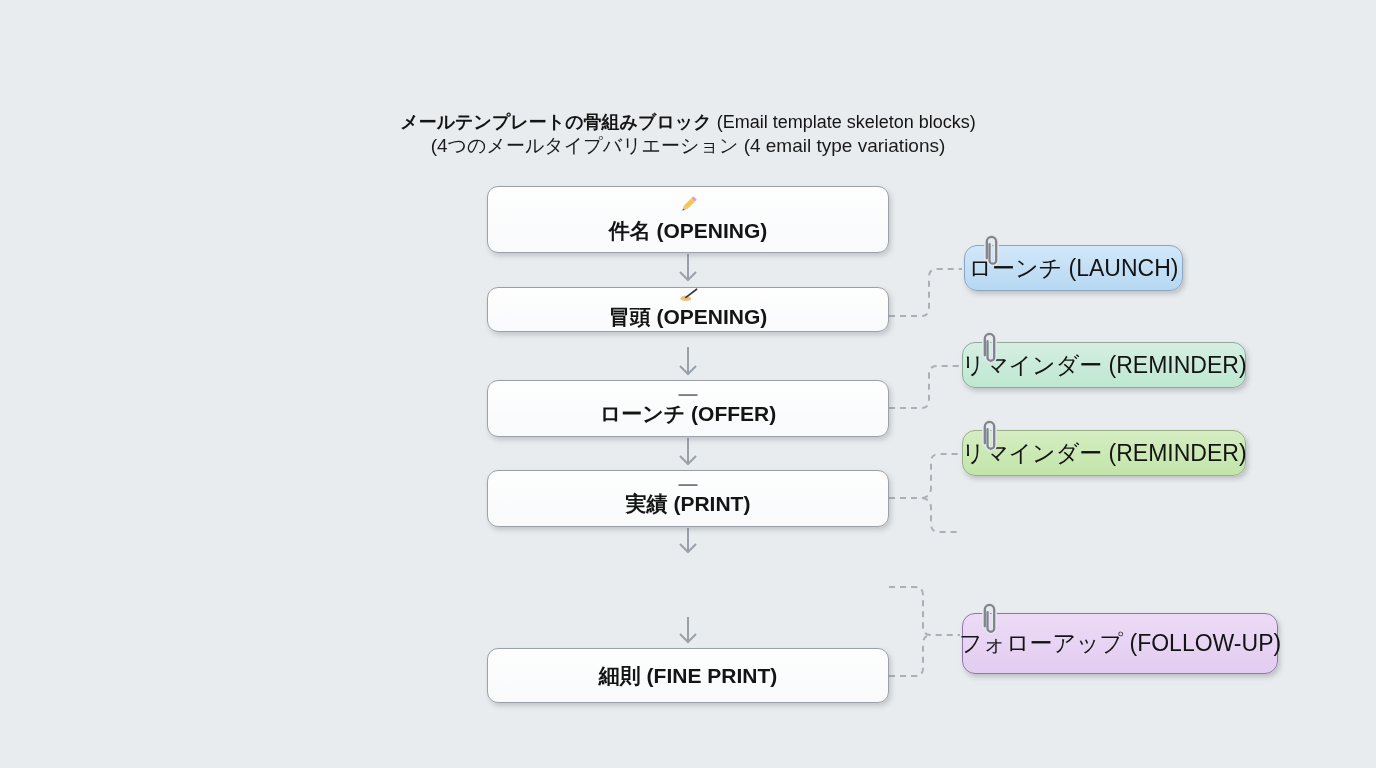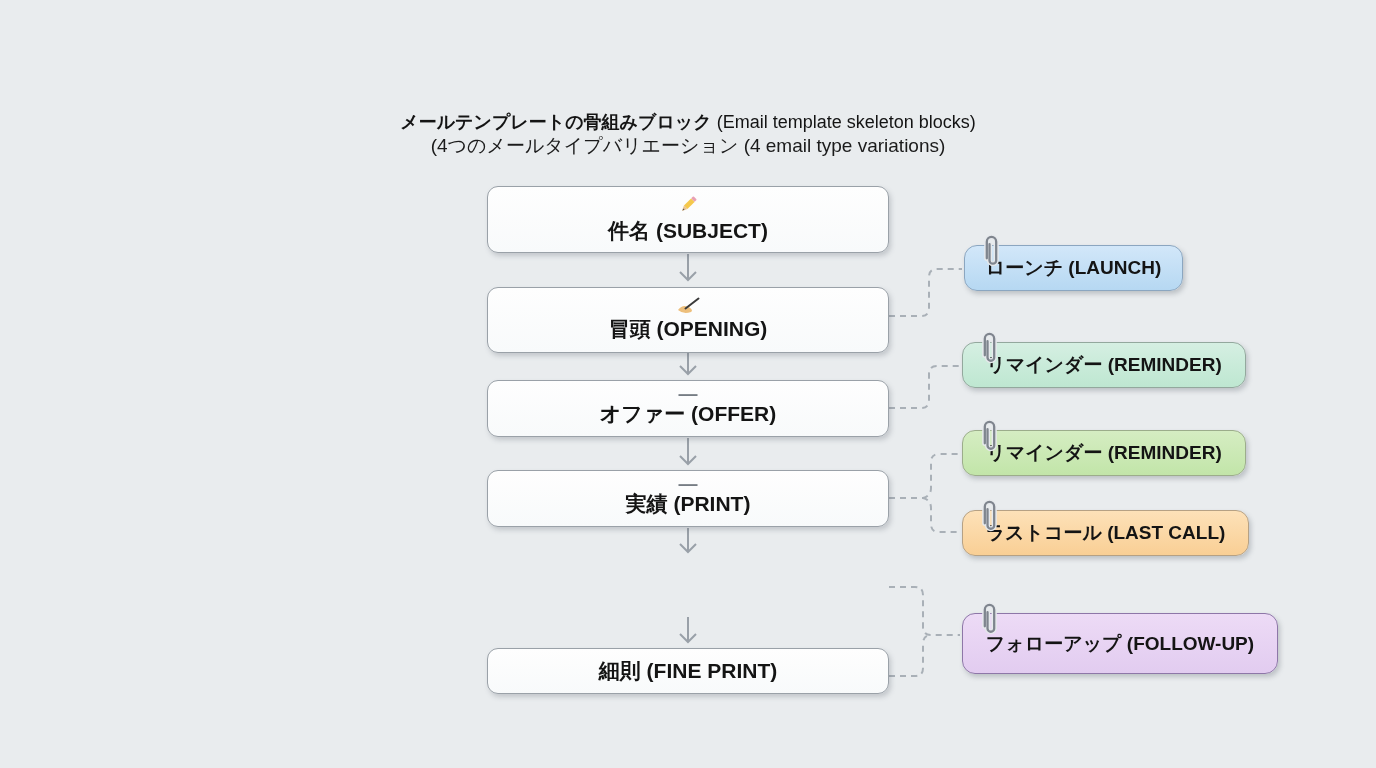--- a/index.html
+++ b/index.html
@@ -20,40 +20,40 @@
   
   .fnode{
     position:absolute;left:487px;width:402px;box-sizing:border-box;
     background:linear-gradient(180deg,#fefefe,#f8fafb);
     border:1.5px solid #9aa1a8;border-radius:11px;
     box-shadow:2px 3px 5px rgba(96,105,115,.28);
     display:flex;flex-direction:column;align-items:center;justify-content:center;
     gap:1px;
   }
   .fb1{top:186px;height:67px}
-  .fb2{top:287px;height:66px}
+  .fb2{top:287px;height:45px}
   .fb3{top:380px;height:57px}
   .fb4{top:470px;height:57px}
   .fb5{top:558px;height:58px}
-  .fb6{top:648px;height:46px}
+  .fb6{top:648px;height:55px}
   .flabel{font-size:21px;font-weight:700;white-space:nowrap;}
   .marker{font-size:19px;font-weight:700;color:#767d84;line-height:.55;}
   .emoji-svg{display:block;}
   
   .vnode{
     position:absolute;box-sizing:border-box;border:1.5px solid #9aa1a8;border-radius:13px;
     box-shadow:2px 3px 5px rgba(96,105,115,.33);
     display:flex;align-items:center;justify-content:center;
   }
   .vb1{left:964px;top:245px;width:219px;height:46px;background:linear-gradient(180deg,#d2e7f9,#b6d8f2);border-color:#8ba6c0}
   .vb2{left:962px;top:342px;width:284px;height:46px;background:linear-gradient(180deg,#d5efe2,#bee7d1);border-color:#93a89d}
   .vb3{left:962px;top:430px;width:284px;height:46px;background:linear-gradient(180deg,#d5edc2,#c2e5a9);border-color:#9cad8b}
   .vb4{left:962px;top:510px;width:287px;height:46px;background:linear-gradient(180deg,#fde1b8,#f9cf95);border-color:#b6a184}
   .vb5{left:962px;top:613px;width:316px;height:61px;background:linear-gradient(180deg,#eddbf6,#e2ccf0);border-color:#8e77a8}
-  .vlabel{font-size:19px;font-weight:700;white-space:nowrap;}
+  .vlabel{font-size:23px;font-weight:400;white-space:nowrap;}
   .clip{position:absolute;top:-14px;left:14px;width:25px;height:37px;}
   
   .overlay{position:absolute;left:0;top:0;width:1376px;height:768px;pointer-events:none;}
 </style>
 </head>
 <body>
 
 <div class="stage">
 
   <div class="hdr">
@@ -83,34 +83,34 @@
 
   <div class="fnode fb1">
     <svg class="emoji-svg" width="22" height="22" viewBox="0 0 24 24">
       <g transform="rotate(45 12 12)">
         <rect x="9.3" y="1" width="5.4" height="3.6" rx="1" fill="#e8a0b4"></rect>
         <rect x="9.3" y="4.6" width="5.4" height="11" fill="#f5c84c"></rect>
         <polygon points="9.3,15.6 14.7,15.6 12,21.2" fill="#e9c28f"></polygon>
         <polygon points="11,18.3 13,18.3 12,20.6" fill="#585858"></polygon>
       </g>
     </svg>
-    <div class="flabel">件名 (SUBJECT)</div>
+    <div class="flabel">件名 (OPENING)</div>
   </div>
 
   <div class="fnode fb2">
     <svg class="emoji-svg" width="26" height="17" viewBox="0 0 26 17">
       <path d="M3 13 Q8 6.5 14.5 10.5 Q18.5 13 16 15 Q8 17.5 3 13 Z" fill="#edbf7c"></path>
       <path d="M23.5 1.5 L10.5 11.5" stroke="#3a3a3a" stroke-width="2" stroke-linecap="round" fill="none"></path>
     </svg>
     <div class="flabel">冒頭 (OPENING)</div>
   </div>
 
   <div class="fnode fb3">
     <div class="marker">—</div>
-    <div class="flabel">オファー (OFFER)</div>
+    <div class="flabel">ローンチ (OFFER)</div>
   </div>
 
   <div class="fnode fb4">
     <div class="marker">—</div>
     <div class="flabel">実績 (PRINT)</div>
   </div>
 
 
   <div class="fnode fb6">
     <div class="flabel">細則 (FINE PRINT)</div>
@@ -133,27 +133,20 @@
   </div>
 
   <div class="vnode vb3">
     <svg class="clip" viewBox="0 0 24 34">
       <path d="M7.5 24.5 V8.5 a4.5 4.5 0 0 1 9 0 V26.5 a3.2 3.2 0 0 1 -6.4 0 V11" fill="none" stroke="#e6e9ec" stroke-width="5" stroke-linecap="round"></path>
       <path d="M7.5 24.5 V8.5 a4.5 4.5 0 0 1 9 0 V26.5 a3.2 3.2 0 0 1 -6.4 0 V11" fill="none" stroke="#7f858e" stroke-width="2.2" stroke-linecap="round"></path>
     </svg>
     <div class="vlabel">リマインダー (REMINDER)</div>
   </div>
 
-  <div class="vnode vb4">
-    <svg class="clip" viewBox="0 0 24 34">
-      <path d="M7.5 24.5 V8.5 a4.5 4.5 0 0 1 9 0 V26.5 a3.2 3.2 0 0 1 -6.4 0 V11" fill="none" stroke="#e6e9ec" stroke-width="5" stroke-linecap="round"></path>
-      <path d="M7.5 24.5 V8.5 a4.5 4.5 0 0 1 9 0 V26.5 a3.2 3.2 0 0 1 -6.4 0 V11" fill="none" stroke="#7f858e" stroke-width="2.2" stroke-linecap="round"></path>
-    </svg>
-    <div class="vlabel">ラストコール (LAST CALL)</div>
-  </div>
 
   <div class="vnode vb5">
     <svg class="clip" viewBox="0 0 24 34">
       <path d="M7.5 24.5 V8.5 a4.5 4.5 0 0 1 9 0 V26.5 a3.2 3.2 0 0 1 -6.4 0 V11" fill="none" stroke="#e6e9ec" stroke-width="5" stroke-linecap="round"></path>
       <path d="M7.5 24.5 V8.5 a4.5 4.5 0 0 1 9 0 V26.5 a3.2 3.2 0 0 1 -6.4 0 V11" fill="none" stroke="#7f858e" stroke-width="2.2" stroke-linecap="round"></path>
     </svg>
     <div class="vlabel">フォローアップ (FOLLOW-UP)</div>
   </div>
 
 </div>

